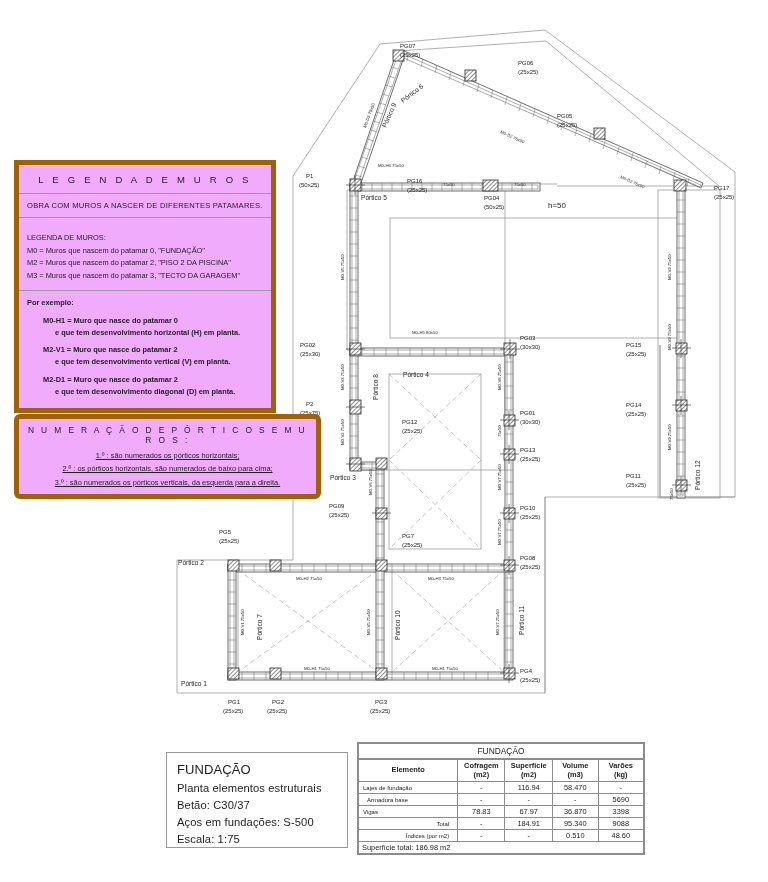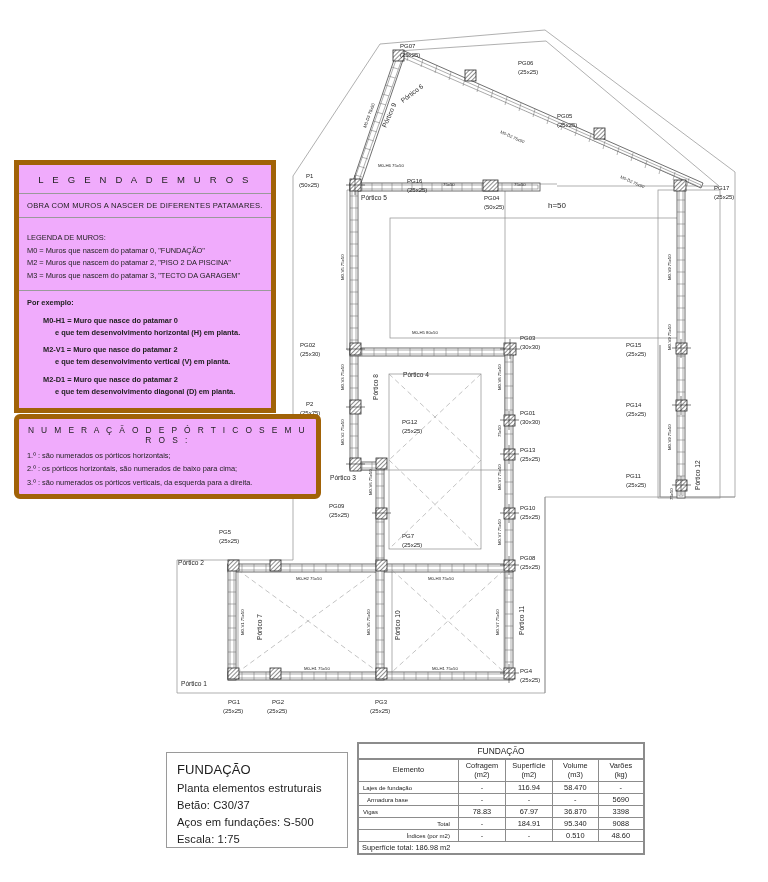--- a/index.html
+++ b/index.html
@@ -29,21 +29,21 @@
   .lg-ex{font-size:7.4px;line-height:1.6;color:#222;padding:6px 8px 8px;font-weight:bold;}
   .lg-ex .ex-head{margin-bottom:6px;}
   .lg-ex .ex-item{margin-left:16px;margin-bottom:6px;}
   .lg-ex .ex-item .l2{margin-left:12px;}
   .lg-ex .ex-item:last-child{margin-bottom:2px;}
 
   .num-title{
     text-align:center;font-size:8.4px;letter-spacing:2.4px;color:#222;
     padding:6px 6px 4px;
   }
-  .num-line{font-size:7.4px;text-align:left;padding:1px 8px;line-height:1.55;color:#222;}
+  .num-line{font-size:7.4px;text-align:center;padding:1px 8px;line-height:1.55;color:#222;text-decoration:underline;}
 
   
   #title-block{
     position:absolute;left:166px;top:752px;width:182px;height:96px;
     border:1px solid #9a9a9a;background:#fff;box-sizing:border-box;
     padding:7px 10px;
   }
   #title-block div{font-size:11.2px;line-height:1.52;color:#1d1d1d;letter-spacing:.1px;}
   #title-block .tb-main{font-size:13px;}
 
@@ -51,21 +51,21 @@
   #fund-table{
     position:absolute;left:357px;top:742px;width:288px;
     border:1px solid #8c8c8c;background:#fff;box-sizing:border-box;
   }
   #fund-table table{border-collapse:collapse;width:100%;font-size:7.4px;color:#1d1d1d;}
   #fund-table th,#fund-table td{border:1px solid #8c8c8c;padding:1px 3px;}
   #fund-table .cap{
     text-align:center;font-weight:normal;font-size:8.4px;padding:2px;
     border:1px solid #8c8c8c;
   }
-  #fund-table thead th{font-weight:normal;text-align:center;line-height:1.15;padding:2px 2px;}
+  #fund-table thead th{font-weight:bold;text-align:center;line-height:1.15;padding:2px 2px;}
   #fund-table thead th.elem{width:108px;}
   #fund-table td.num{text-align:center;width:42px;}
   #fund-table td.lbl{text-align:left;padding-left:4px;}
   #fund-table td.lbl.indent{padding-left:8px;}
   #fund-table td.lbl.right{text-align:right;padding-right:8px;}
   #fund-table .foot td{text-align:left;padding-left:3px;font-size:7.4px;}
 
   
   #drawing{position:absolute;left:0;top:0;width:768px;height:740px;}
   #drawing text{font-family:"Liberation Sans","DejaVu Sans",sans-serif;fill:#262626;}

